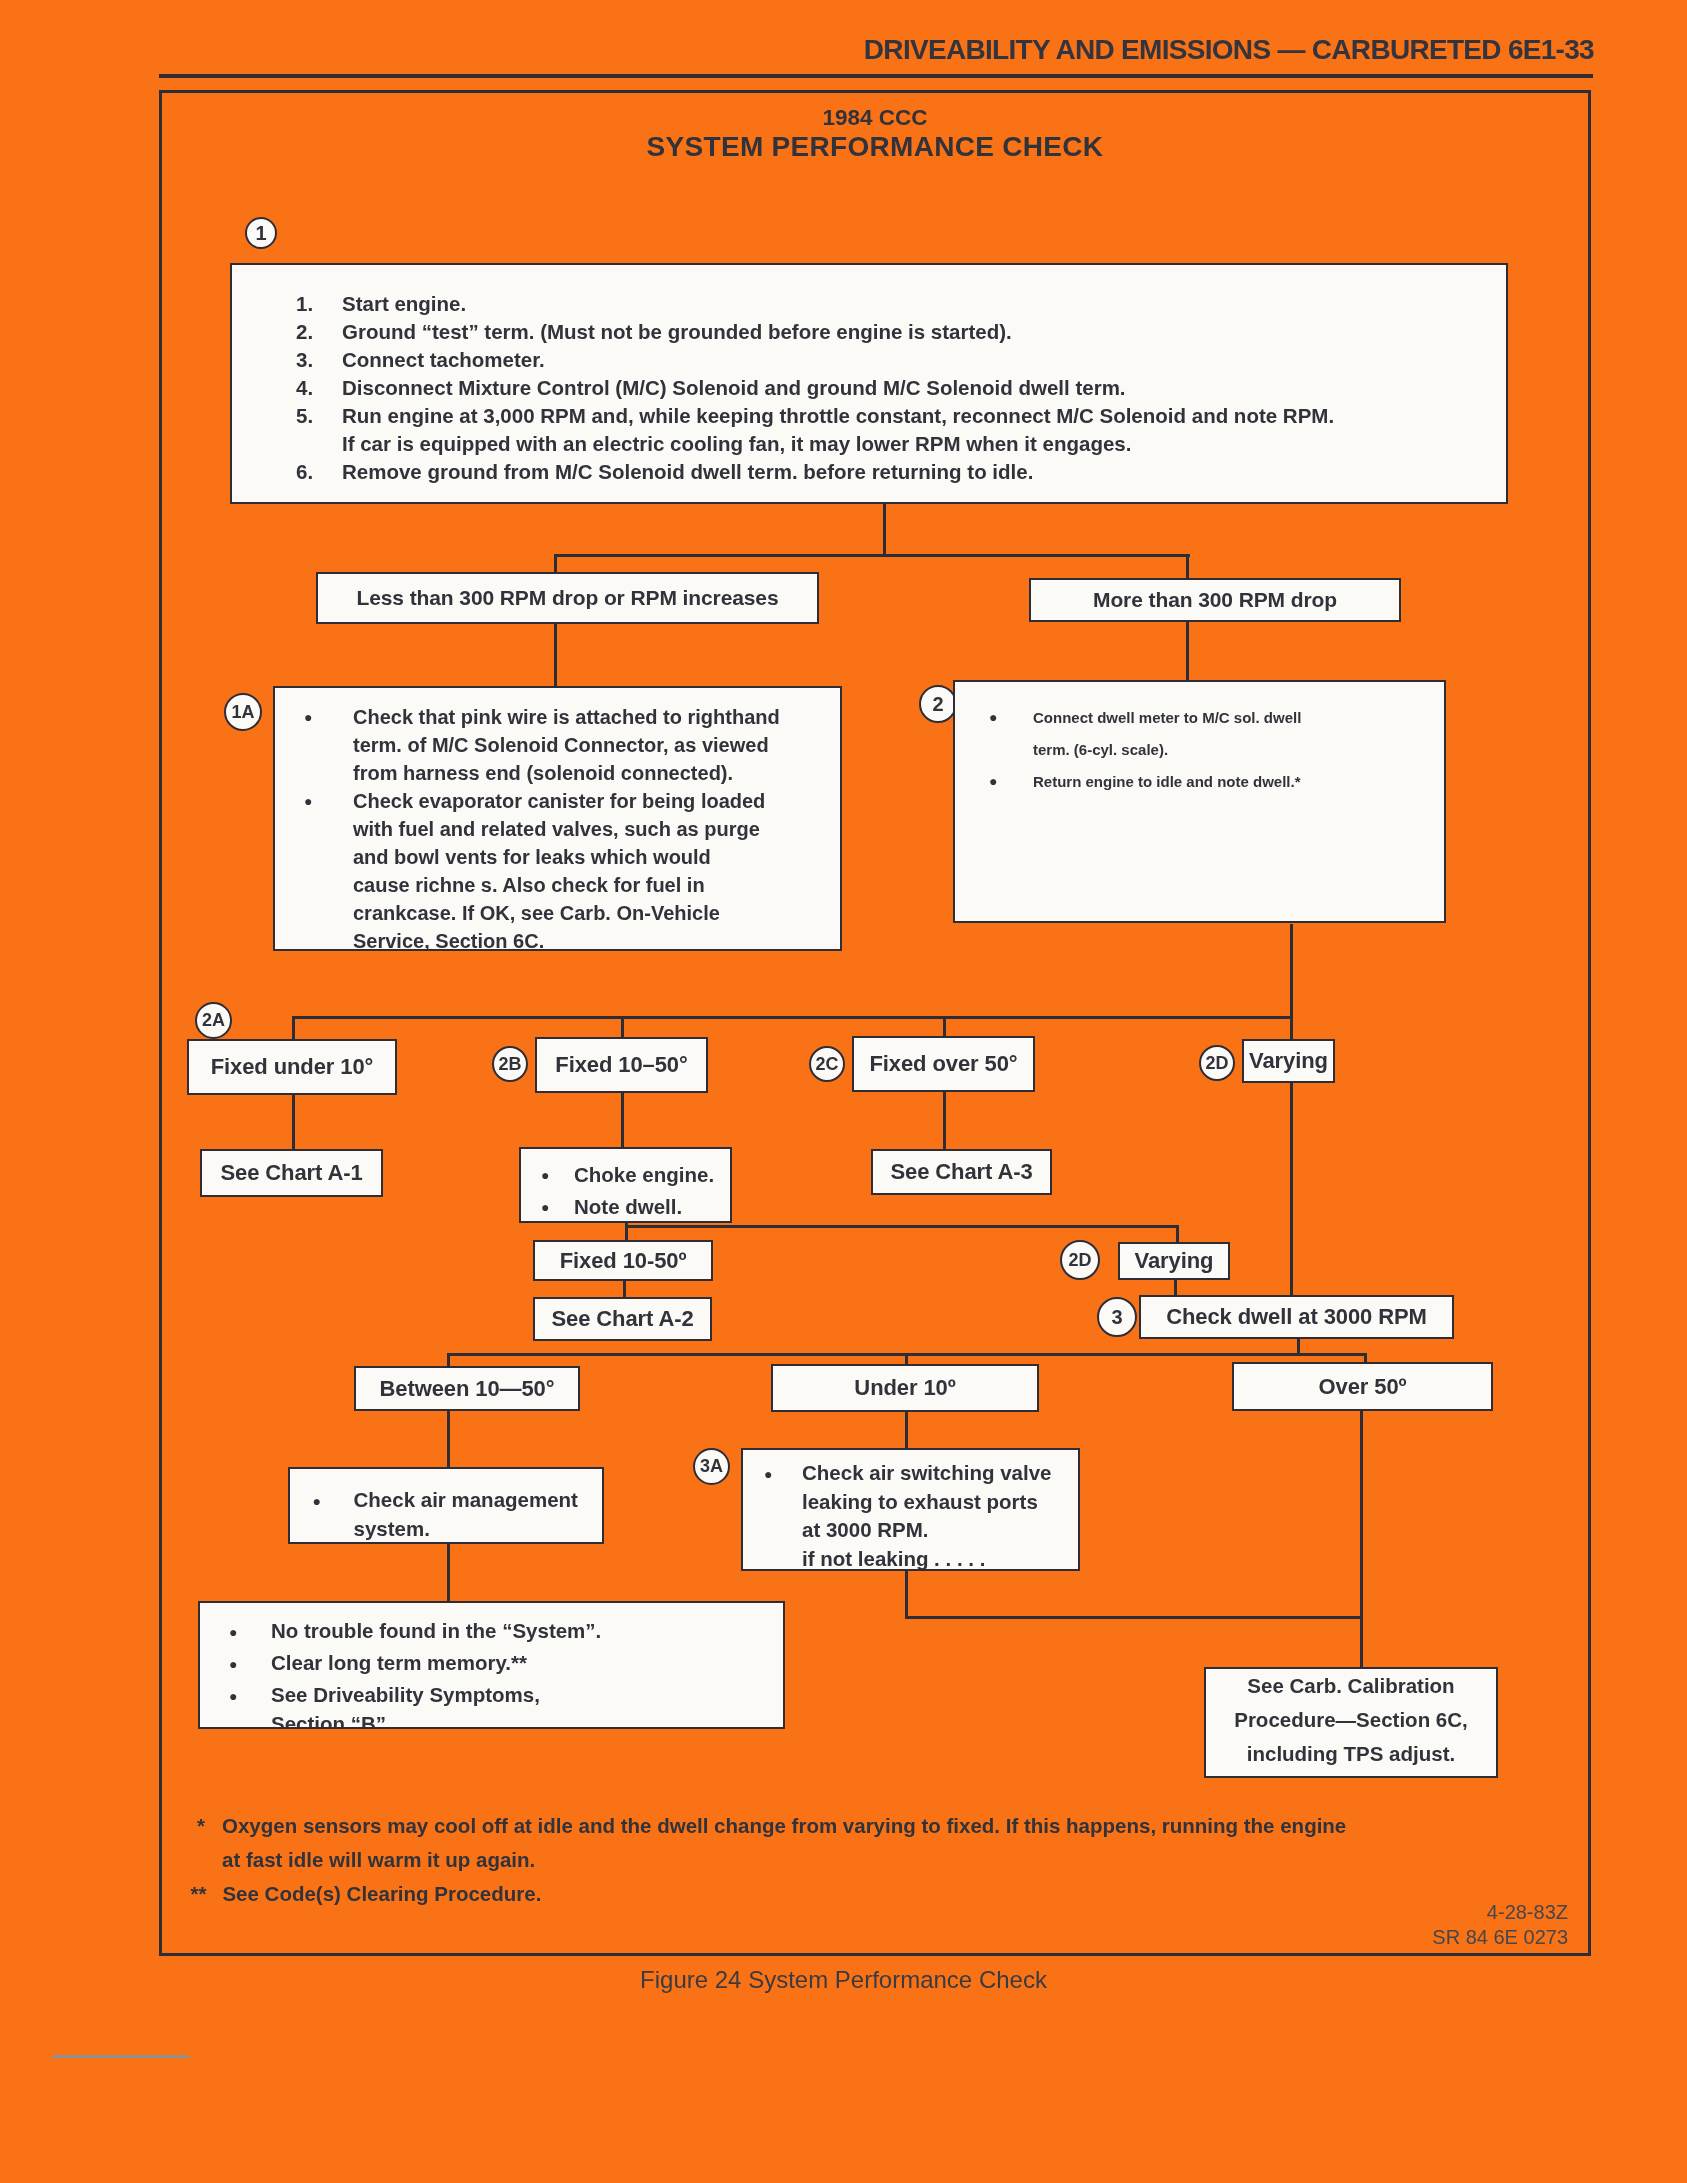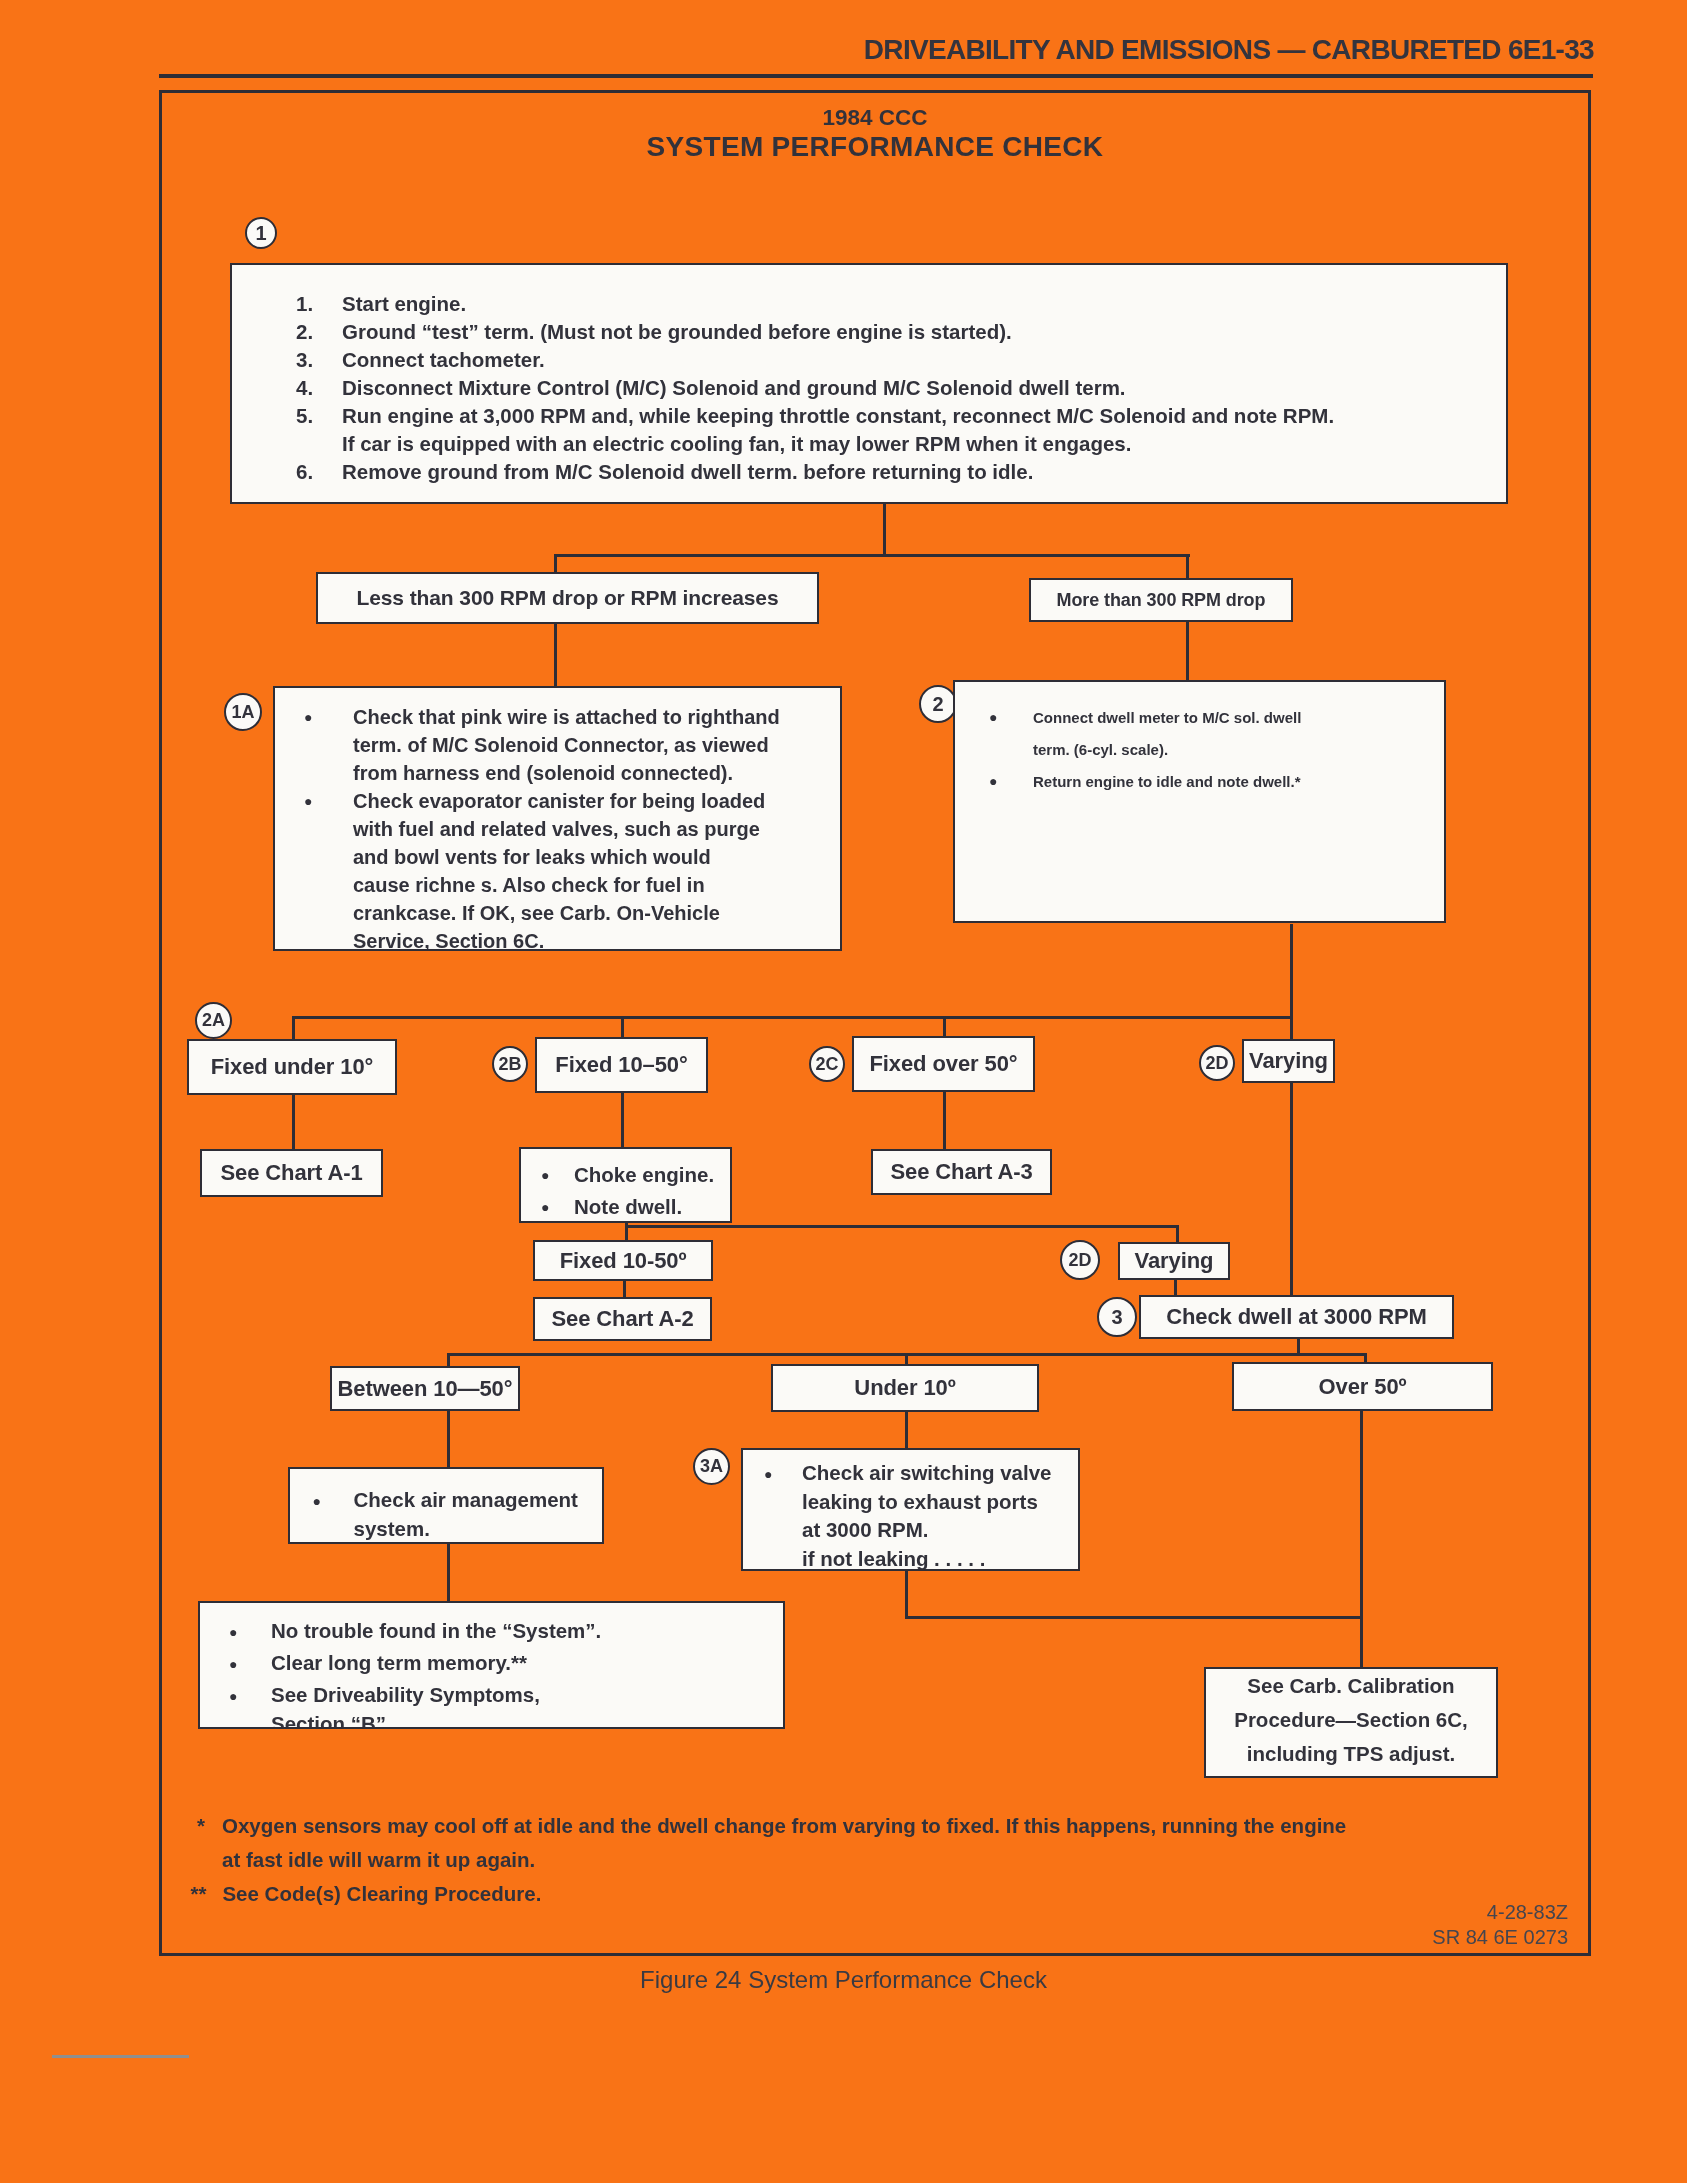--- a/index.html
+++ b/index.html
@@ -131,21 +131,21 @@
         <span class="snum"></span>
         <div class="stxt">If car is equipped with an electric cooling fan, it may lower RPM when it engages.</div>
       </div>
     <div class="srow">
         <span class="snum">6.</span>
         <div class="stxt">Remove ground from M/C Solenoid dwell term. before returning to idle.</div>
       </div>
   </div>
 
   <div class="box dec" style="left:316px;top:572px;width:503px;height:52px;font-size:21px;">Less than 300 RPM drop or RPM increases</div>
-  <div class="box dec" style="left:1029px;top:578px;width:264px;height:44px;font-size:18px;">More than 300 RPM drop</div>
+  <div class="box dec" style="left:1029px;top:578px;width:372px;height:44px;font-size:21px;">More than 300 RPM drop</div>
 
   <div class="box b1a" style="left:273px;top:686px;width:569px;height:265px;">
     <div class="brow">
         <span class="blt"></span>
         <div class="btxt">Check that pink wire is attached to righthand<br>term. of M/C Solenoid Connector, as viewed<br>from harness end (solenoid connected).</div>
       </div>
     <div class="brow">
         <span class="blt"></span>
         <div class="btxt">Check evaporator canister for being loaded<br>with fuel and related valves, such as purge<br>and bowl vents for leaks which would<br>cause richne s. Also check for fuel in<br>crankcase. If OK, see Carb. On-Vehicle<br>Service, Section 6C.</div>
       </div>
@@ -178,21 +178,21 @@
         <div class="btxt">Note dwell.</div>
       </div>
   </div>
   <div class="box dec" style="left:871px;top:1149px;width:181px;height:46px;">See Chart A-3</div>
 
   <div class="box dec" style="left:533px;top:1240px;width:180px;height:41px;">Fixed 10-50º</div>
   <div class="box dec" style="left:1118px;top:1242px;width:112px;height:38px;">Varying</div>
   <div class="box dec" style="left:533px;top:1297px;width:179px;height:44px;">See Chart A-2</div>
   <div class="box dec" style="left:1139px;top:1295px;width:315px;height:44px;">Check dwell at 3000 RPM</div>
 
-  <div class="box dec" style="left:330px;top:1366px;width:190px;height:45px;">Between 10—50°</div>
+  <div class="box dec" style="left:354px;top:1366px;width:226px;height:45px;">Between 10—50°</div>
   <div class="box dec" style="left:771px;top:1364px;width:268px;height:48px;">Under 10º</div>
   <div class="box dec" style="left:1232px;top:1362px;width:261px;height:49px;">Over 50º</div>
 
   <div class="box bair" style="left:288px;top:1467px;width:316px;height:77px;">
     <div class="brow">
         <span class="blt"></span>
         <div class="btxt">Check air management<br>system.</div>
       </div>
   </div>
   <div class="box b3a" style="left:741px;top:1448px;width:339px;height:123px;">

